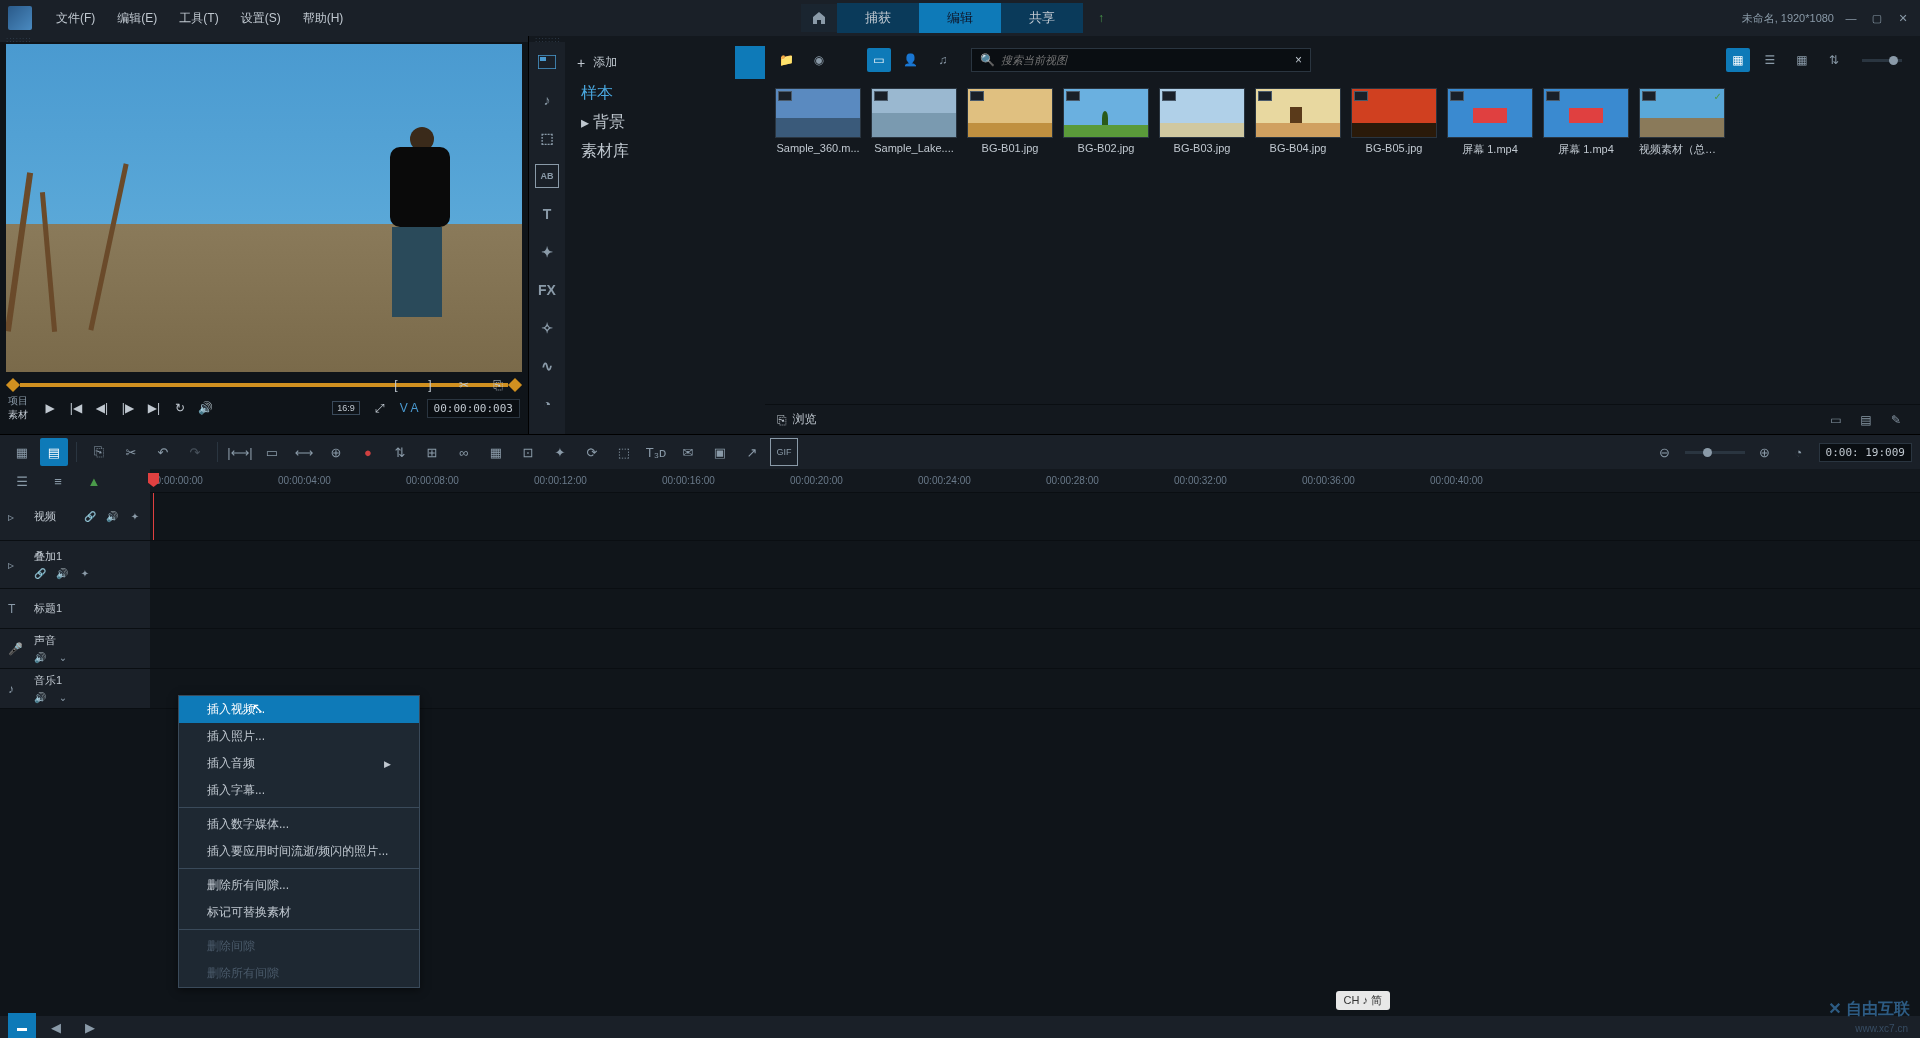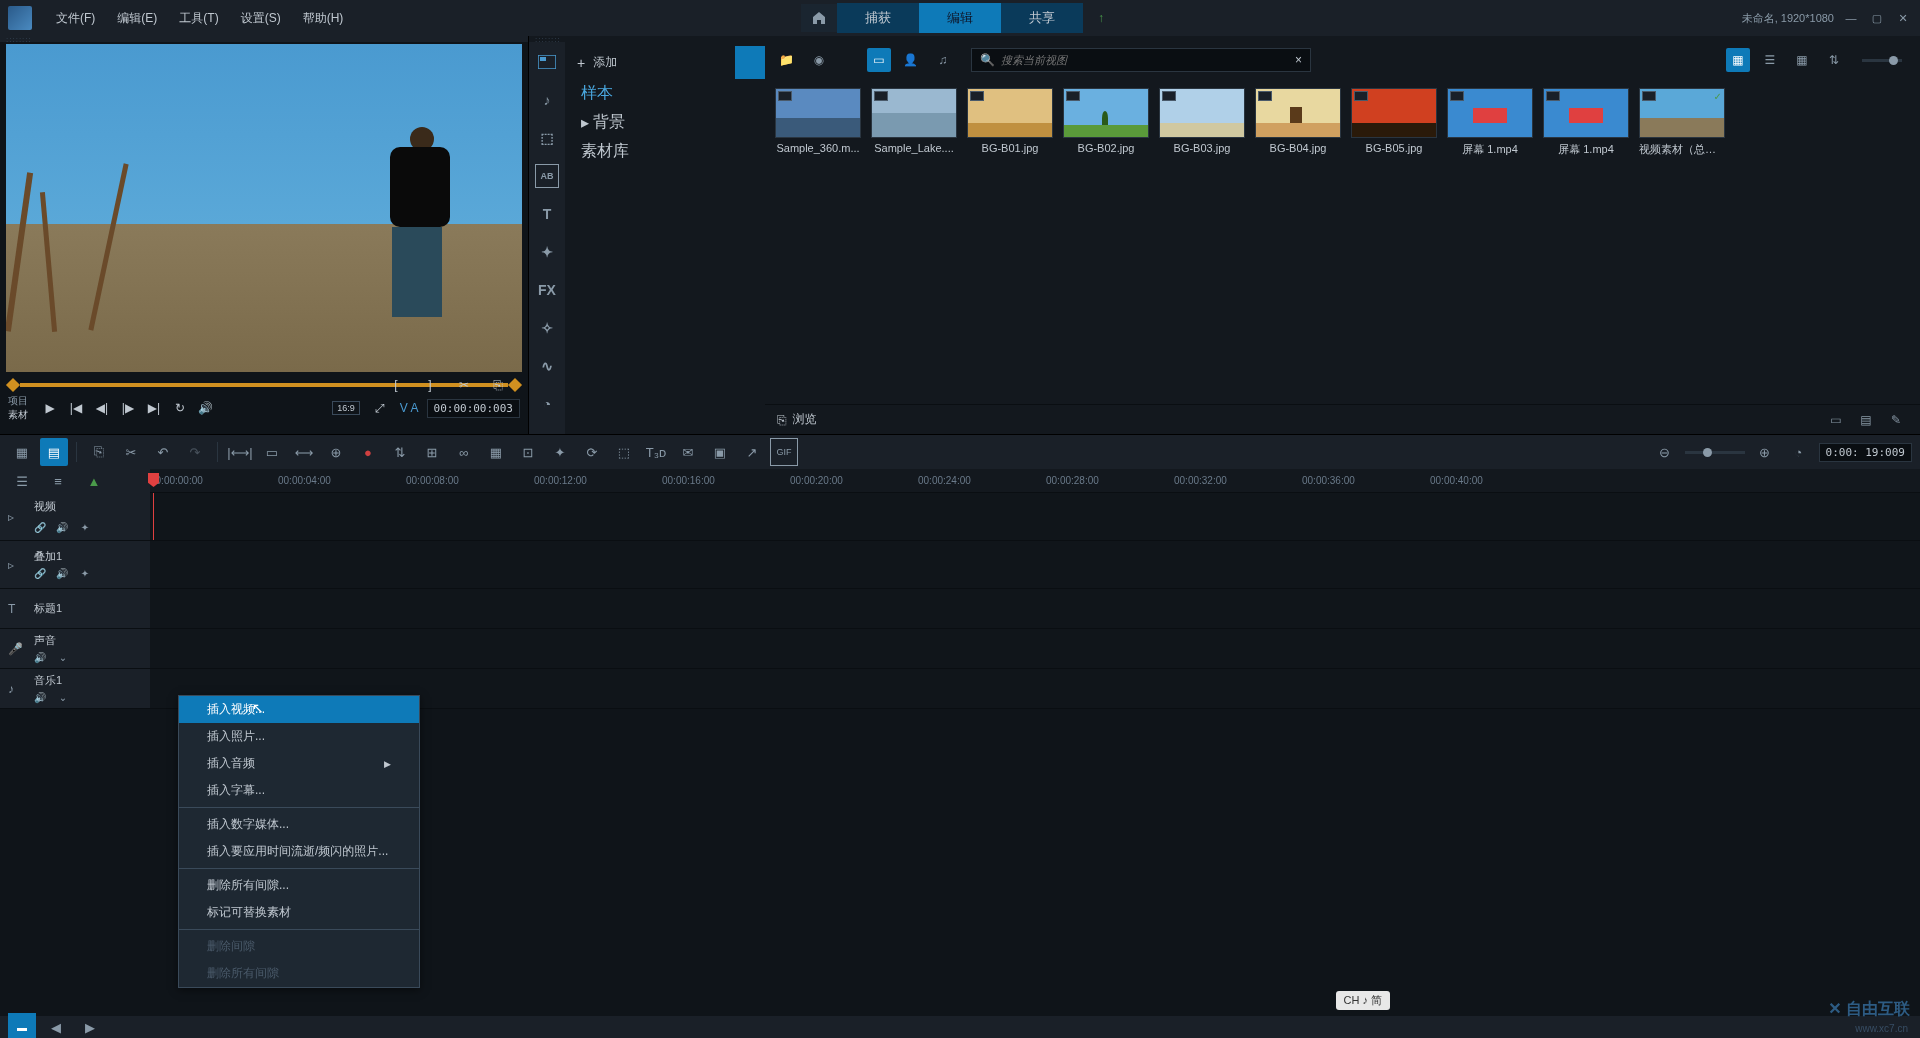--- a/index.html
+++ b/index.html
@@ -411,21 +411,21 @@
         <div class="ruler-tick" style="left: 1024px;">00:00:32:00</div>
         <div class="ruler-tick" style="left: 1152px;">00:00:36:00</div>
         <div class="ruler-tick" style="left: 1280px;">00:00:40:00</div>
       </div>
   </div>
 
   <div style="position:relative">
     <div class="track-row">
       <div class="track-header">
         <span class="track-icon">▹</span>
-        <div style="flex:1;display:flex;flex-direction:column;gap:6px">
+        <div style="flex:1;display:flex;flex-direction:row;gap:6px">
           <span class="track-name">视频</span>
           <div class="track-ctrl-row">
             <span class="track-ctrl">🔗</span>
             <span class="track-ctrl">🔊</span>
             <span class="track-ctrl">✦</span>
           </div>
         </div>
       </div>
       <div class="track-content">
         <div class="playhead" style="left:3px"></div>

